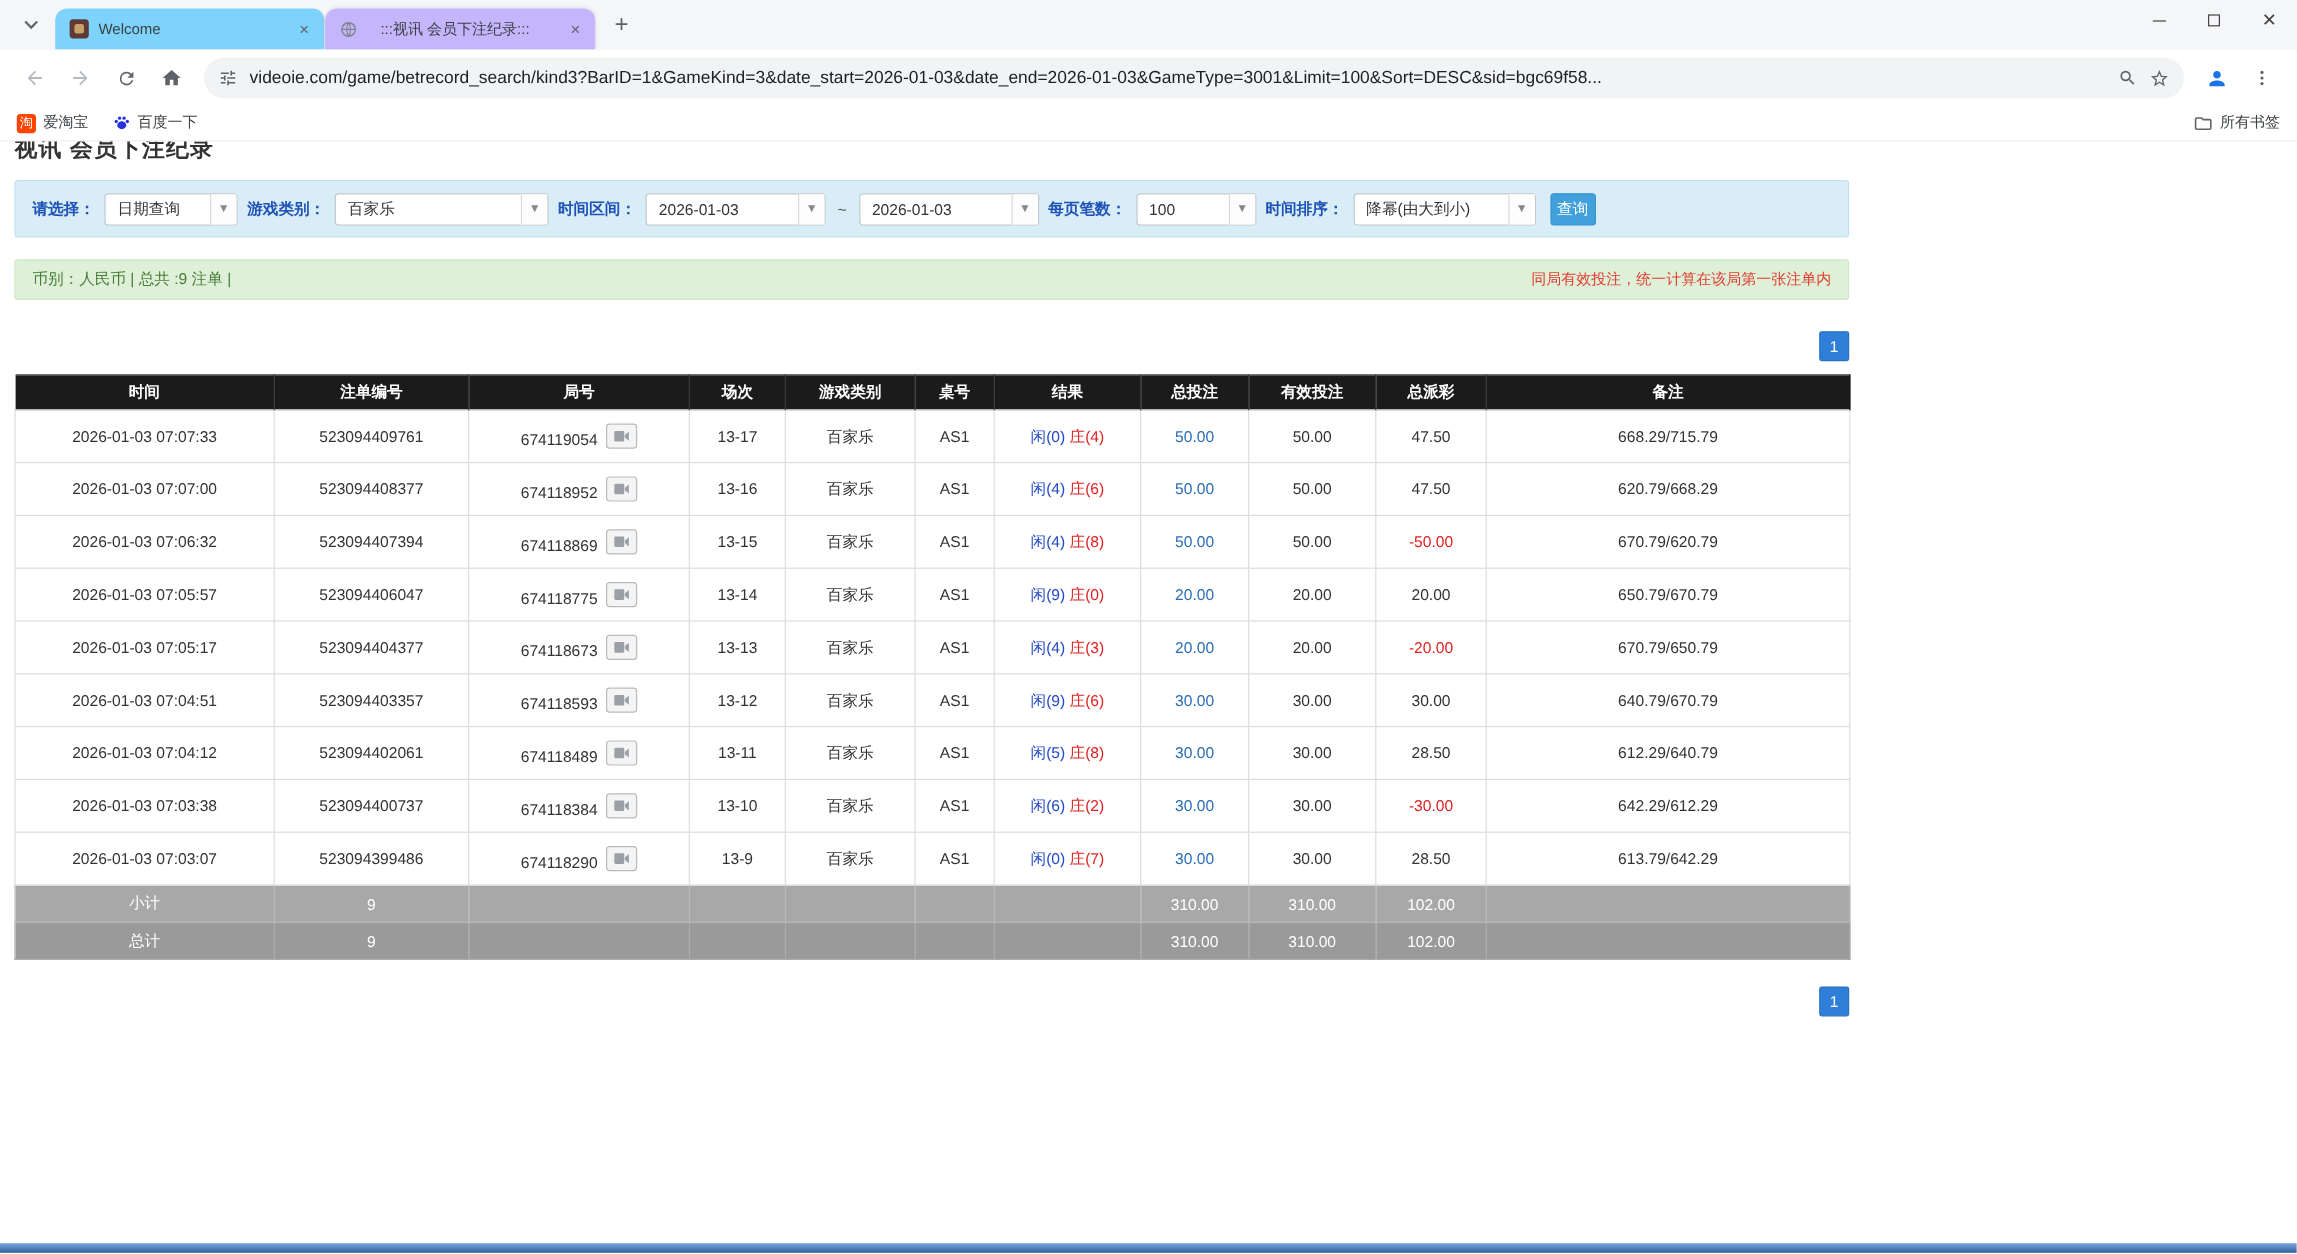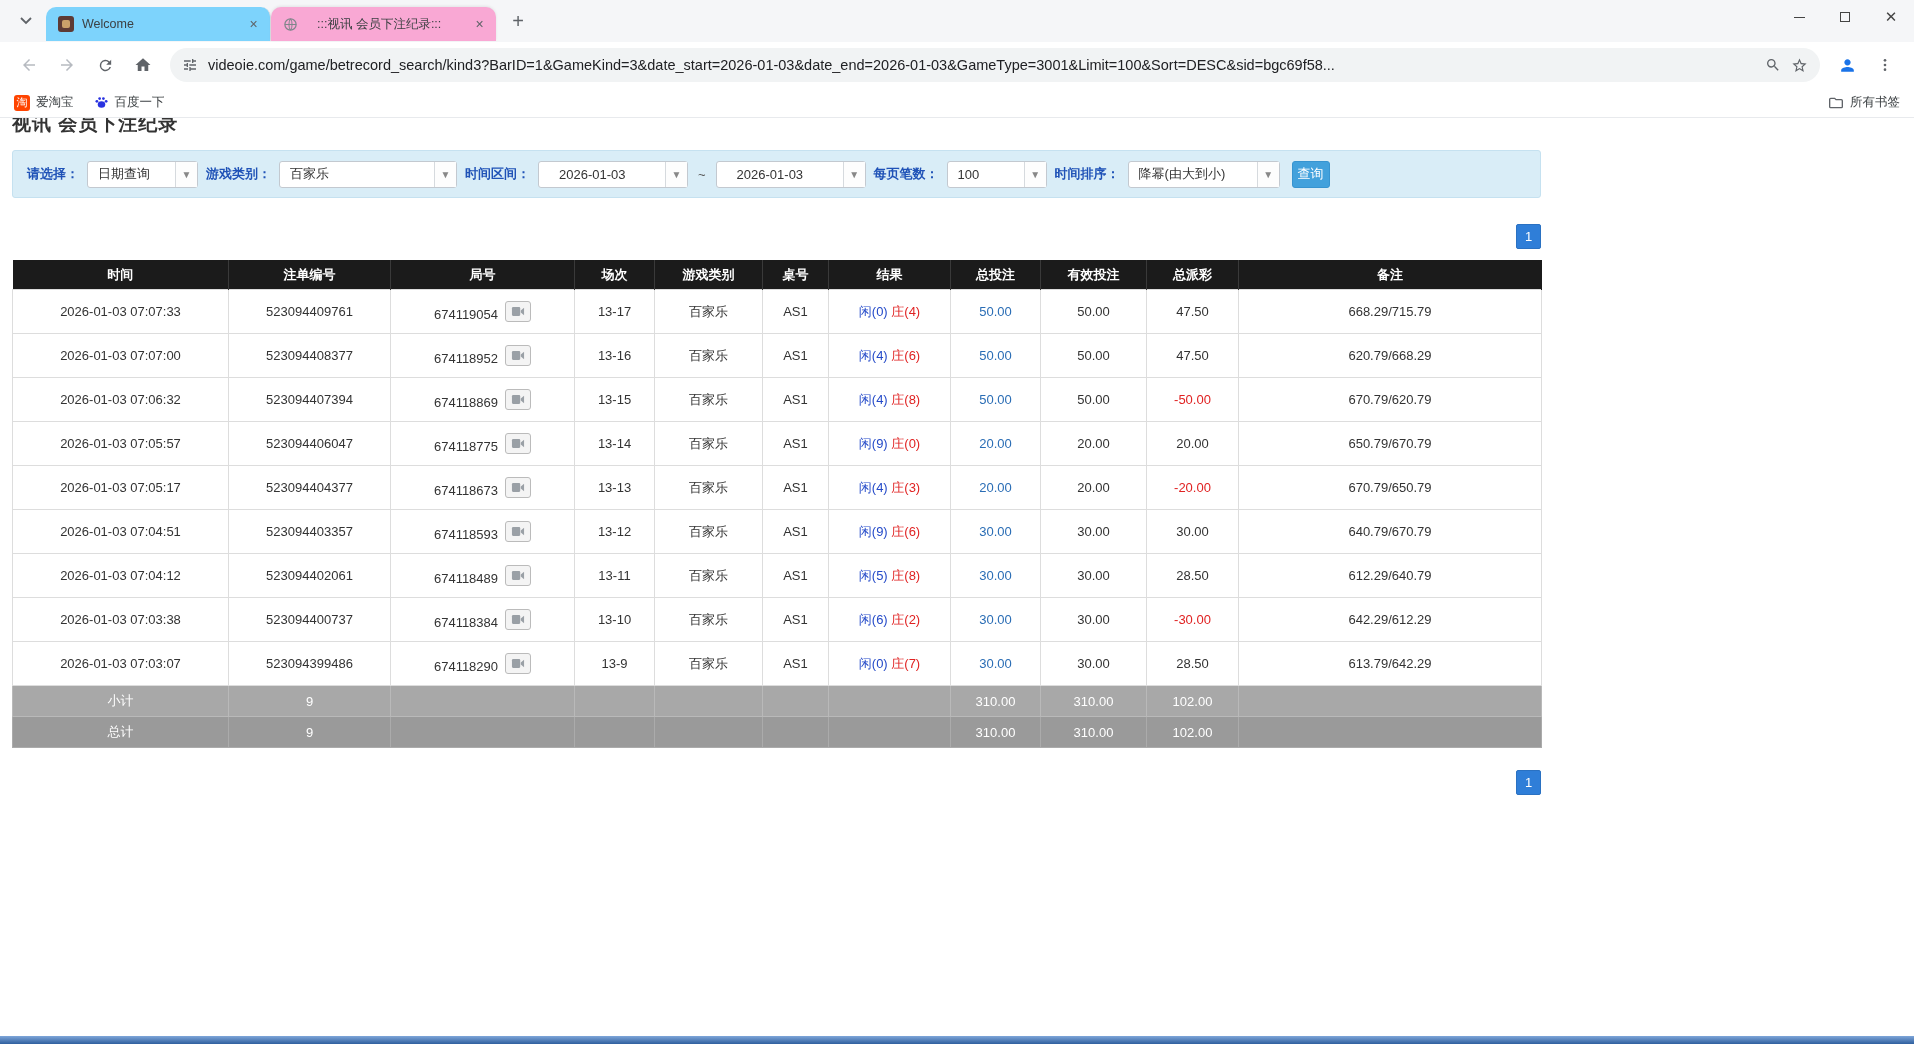--- a/index.html
+++ b/index.html
@@ -7,21 +7,21 @@
     font-family:"Liberation Sans", sans-serif; }
   svg { display:block; }
 
   
   .tabstrip { height:42px; background:#f5f6f8; display:flex; align-items:center; }
   .tab-search-btn { width:28px; height:28px; margin:0 6px 0 12px; display:flex; align-items:center;
     justify-content:center; color:#5f6368; border-radius:50%; cursor:pointer; }
   .tab { width:225px; height:34px; margin-top:6px; display:flex; align-items:center; gap:8px;
     padding:0 8px 0 12px; border-radius:10px 10px 0 0; font-size:12.5px; color:#3c4043;
     background:#7dd3fc; border-right:1px solid #dcdfe3; cursor:pointer; }
-  .tab.active { background:#f9a8d4; box-shadow:0 -1px 3px rgba(0,0,0,.08); border-right:none;gap:19px; }
+  .tab.active { background:#c4b5fd; box-shadow:0 -1px 3px rgba(0,0,0,.08); border-right:none;gap:19px; }
   .tab-title { flex:1; white-space:nowrap; overflow:hidden; text-overflow:ellipsis; }
   .tab-close { width:17px; height:17px; display:flex; align-items:center; justify-content:center;
     border-radius:50%; color:#5f6368; font-size:14px; line-height:1; cursor:pointer; }
   .favicon-welcome { width:16px; height:16px; border-radius:3px; background:#5d3a35; position:relative; flex:0 0 auto; }
   .favicon-welcome::after { content:""; position:absolute; left:4px; top:4px; width:8px; height:8px;
     background:#caa06a; border-radius:2px; }
   .newtab-btn { width:28px; height:28px; margin-left:8px; display:flex; align-items:center; justify-content:center;
     font-size:20px; color:#5f6368; border-radius:50%; cursor:pointer; }
   .win-controls { margin-left:auto; display:flex; align-self:flex-start; }
   .win-btn { width:46px; height:34px; display:flex; align-items:center; justify-content:center; color:#333; cursor:pointer; }
@@ -50,21 +50,21 @@
   .page-title-clip { height:15px; overflow:hidden; margin:0 0 0 12px; }
   .page-title-clip .ttl { font-size:19px; font-weight:bold; color:#333; margin-top:-7px; display:block; letter-spacing:1px; }
 
   .filterbar { width:1529px; margin:17px 0 0 12px; background:#d9edf7; border:1px solid #c5e1f0; border-radius:3px;
     height:48px; display:flex; align-items:center; padding:0 14px; gap:8px; font-size:13px; }
   .flabel { color:#1f52b7; font-weight:bold; white-space:nowrap; }
   .combo { height:27px; background:#fff; border:1px solid #c3c9d0; border-radius:3px; display:flex; align-items:center; cursor:pointer; }
   .combo-val { padding:0 10px; font-size:13px; color:#333; flex:1; white-space:nowrap; overflow:hidden; }
   .combo-arrow { width:22px; height:100%; border-left:1px solid #d6dade; display:flex; align-items:center;
     justify-content:center; color:#888; font-size:10px; background:#fdfdfd; }
-  .w-qtype { width:111px; } .w-game { width:178px; } .w-date { width:150px;padding-left:10px; } .w-size { width:100px; } .w-sort { width:152px; }
+  .w-qtype { width:111px; } .w-game { width:178px; } .w-date { width:150px; } .w-size { width:100px; } .w-sort { width:152px; }
   .tilde { color:#555; padding:0 2px; }
   .search-btn { height:27px; padding:0 5px; background:#42a1dc; color:#fff; border:1px solid #3794d0; border-radius:3px;
     font-size:13px; cursor:pointer; margin-left:4px; }
 
   .summary-bar { width:1529px; margin:18px 0 0 12px; background:#dff0d8; border:1px solid #d0e6c5; border-radius:3px;
     height:34px; display:flex; align-items:center; padding:0 14px; font-size:13px; color:#4a7d3c; }
   .notice { margin-left:auto; color:#e23b30; font-size:12.5px; }
 
   .pager-row { width:1541px; display:flex; justify-content:flex-end; margin-top:26px; }
   .pager-row.bottom { margin-top:22px; }
@@ -242,20 +242,24 @@
       <span class="combo-arrow">▼</span>
     </div>
     <span class="flabel">时间排序：</span>
     <div class="combo w-sort">
       <span class="combo-val">降幂(由大到小)</span>
       <span class="combo-arrow">▼</span>
     </div>
     <button class="search-btn">查询</button>
   </div>
 
+  <div class="summary-bar">
+    <span>币别：人民币 | 总共 :9 注单 |</span>
+    <span class="notice">同局有效投注，统一计算在该局第一张注单内</span>
+  </div>
 
   <div class="pager-row">
     <div class="page-btn">1</div>
   </div>
 
   <table class="bets">
     <colgroup>
       <col style="width:216px">
         <col style="width:162px">
         <col style="width:184px">

